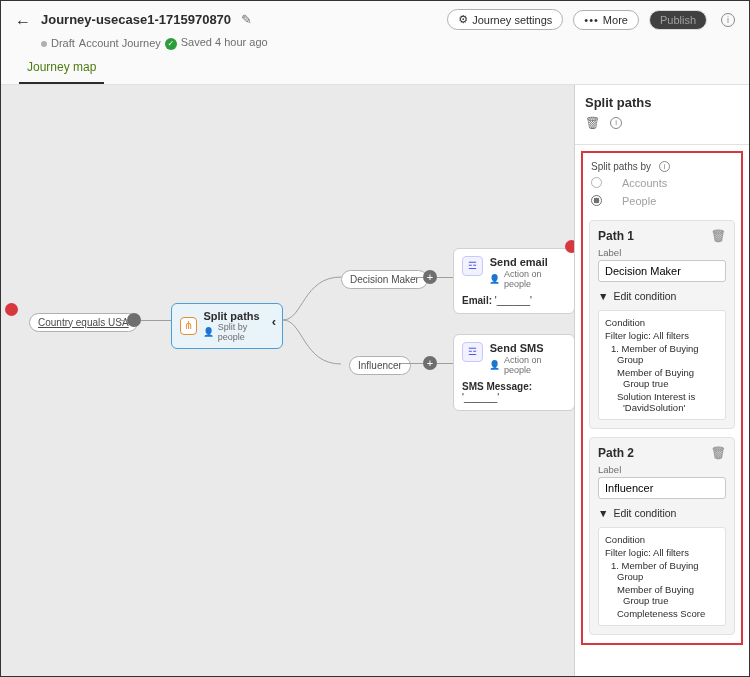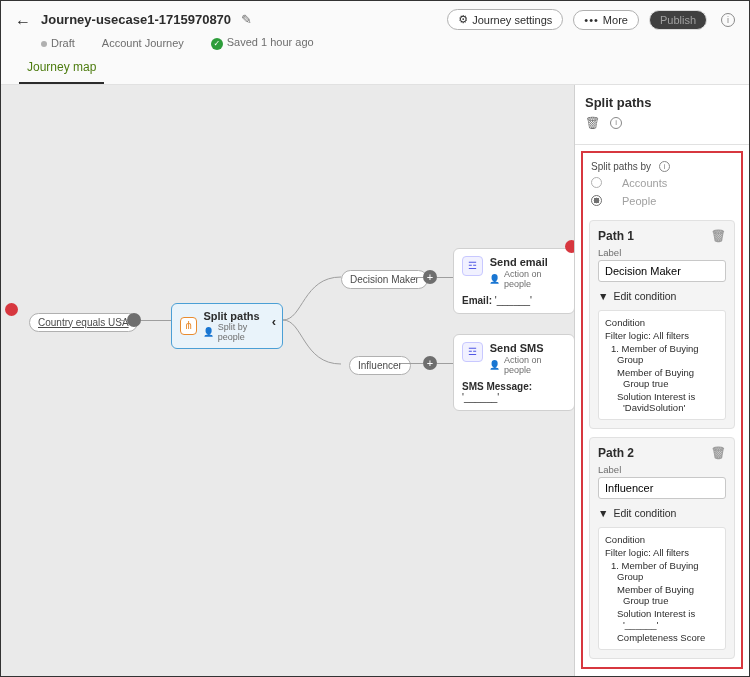--- a/index.html
+++ b/index.html
@@ -9,21 +9,21 @@
   
   .header { background: #fafafa; border-bottom: 1px solid #e1e1e1; padding: 8px 14px 0; }
   .header-row1 { display: flex; align-items: center; gap: 10px; }
   .back-arrow { font-size: 16px; cursor: pointer; }
   .title { font-weight: 600; font-size: 13px; }
   .edit-icon { font-size: 13px; color: #6e6e6e; cursor: pointer; }
   .header-spacer { flex: 1; }
   .hbtn { border: 1px solid #b0b0b0; border-radius: 14px; padding: 3px 10px; font-size: 11px; background: #fff; cursor: pointer; display: flex; align-items: center; gap: 4px; }
   .hbtn.disabled { background: #404040; color: #a0a0a0; border-color: #ddd; cursor: default; }
   .info-circle { width: 14px; height: 14px; border: 1px solid #888; border-radius: 50%; display: inline-flex; align-items: center; justify-content: center; font-size: 9px; color: #888; margin-left: 4px; }
-  .header-row2 { display: flex; align-items: center; gap: 27px; padding: 6px 0 4px 26px; font-size: 11px; color: #6e6e6e; }
+  .header-row2 { display: flex; align-items: center; gap: 4px; padding: 6px 0 4px 26px; font-size: 11px; color: #6e6e6e; }
   .dot-gray { width: 6px; height: 6px; border-radius: 50%; background: #b0b0b0; display: inline-block; margin-right: 4px; }
   .check-green { width: 12px; height: 12px; background: #2d9d3a; border-radius: 50%; display: inline-flex; align-items: center; justify-content: center; color: #fff; font-size: 8px; margin-right: 4px; }
   .tabs { padding-left: 4px; }
   .tab { display: inline-block; padding: 6px 8px 8px; font-size: 12px; color: #4d7c0f; border-bottom: 2px solid #2c2c2c; }
 
   
   .main { flex: 1; display: flex; overflow: hidden; }
   .canvas { flex: 1; position: relative; background: #eaeaea; overflow: hidden; }
   .sidebar { width: 175px; border-left: 1px solid #d0d0d0; display: flex; flex-direction: column; overflow-y: auto; background: #fff; }
 
@@ -88,21 +88,21 @@
         <span>More</span>
       </div>
       <div class="hbtn disabled">
         <span>Publish</span>
       </div>
       <span class="info-circle">i</span>
     </div>
     <div class="header-row2">
       <span><span class="dot-gray"></span><span>Draft</span></span>
       <span>Account Journey</span>
-      <span><span class="check-green">✓</span><span>Saved 1 hour ago</span></span>
+      <span><span class="check-green">✓</span><span>Saved 4 hour ago</span></span>
     </div>
     <div class="tabs">
       <span class="tab">Journey map</span>
     </div>
   </div>
 
   <div class="main">
     <div class="canvas">
 
       <span class="node-alert" style="left:4px; top:218px;"></span>
@@ -223,21 +223,20 @@
           <input class="path-input" value="Influencer" style="">
           <div class="edit-cond">
             <span>▼</span>
             <span>Edit condition</span>
           </div>
           <div class="cond-box">
             <div><b>Condition</b></div>
             <div style="margin-top:2px;"><span>Filter logic:</span> <span>All filters</span></div>
             <div class="cond-line">1. <b>Member of Buying Group</b></div>
             <div class="cond-line" style="padding-left:18px;"><b>Member of Buying Group</b> <span>true</span></div>
-            <div class="cond-line" style="padding-left:18px;"><b>Solution Interest</b> <span>is</span> <span>'______'</span></div>
             <div class="cond-line" style="padding-left:18px;"><b>Completeness Score</b>  </div>
 
           </div>
         </div>
 
       </div>
 
     </div>
   </div>
 </div>

